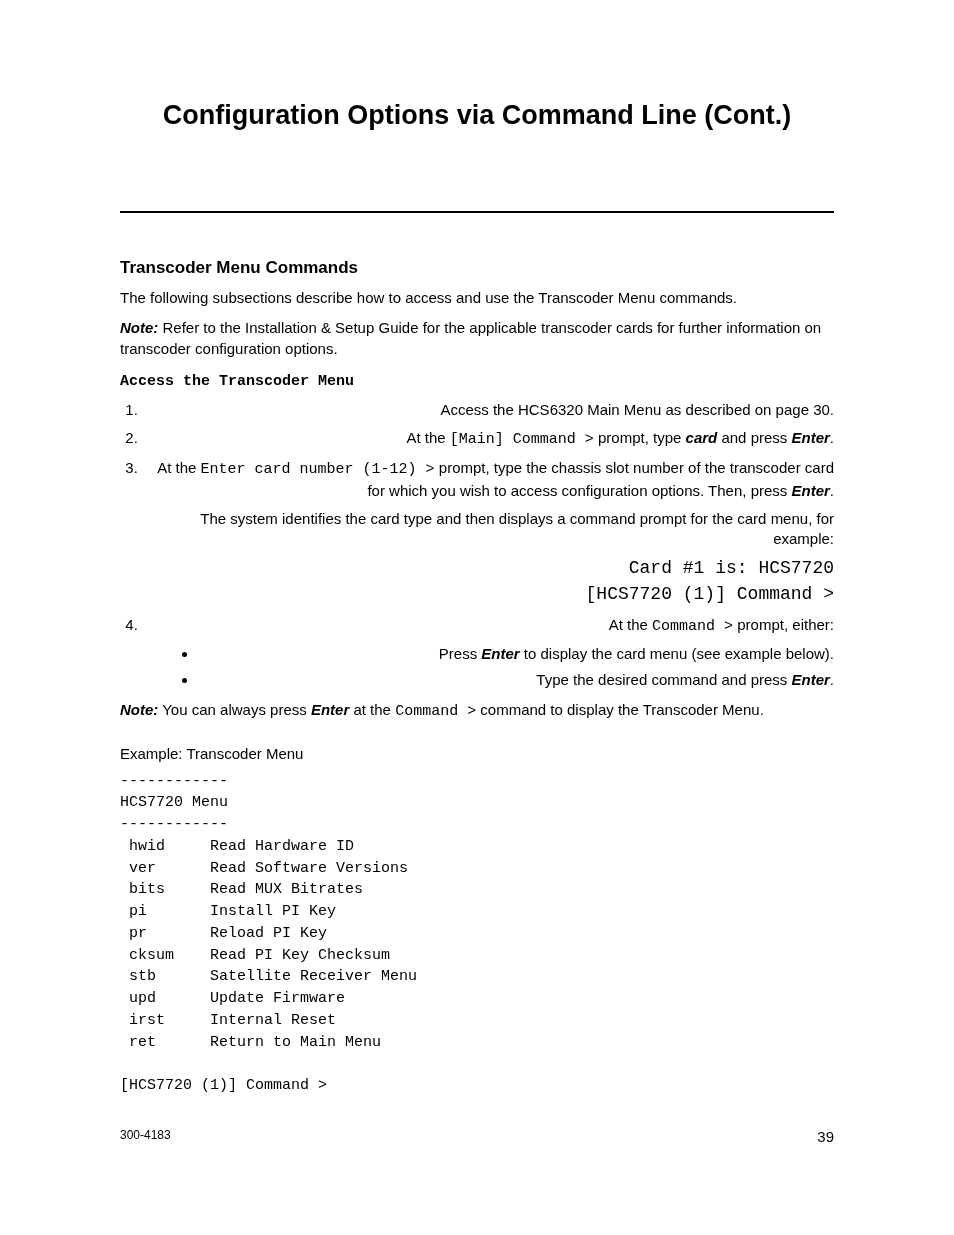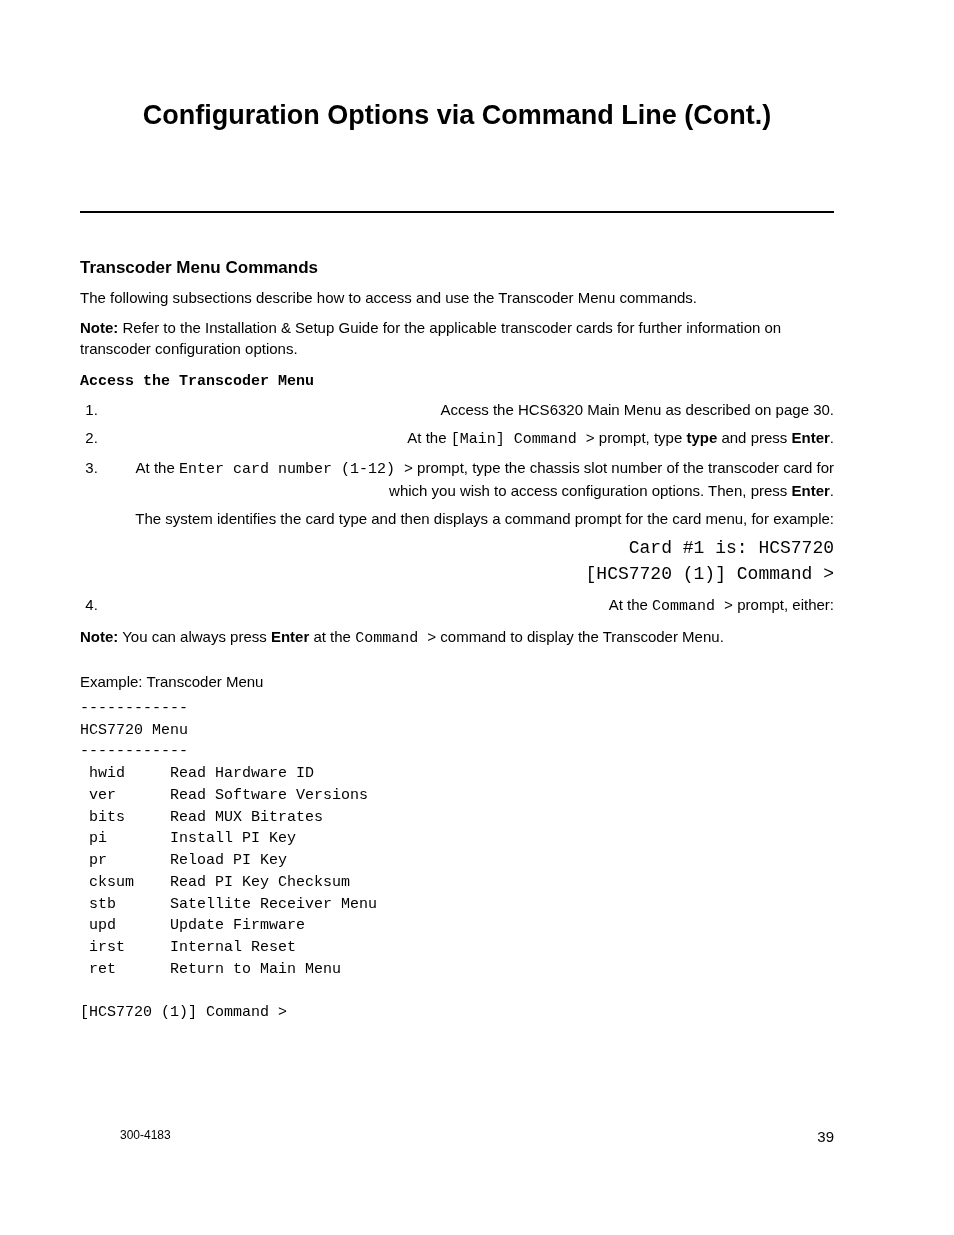--- a/index.html
+++ b/index.html
@@ -8,21 +8,21 @@
     color: #000;
     margin: 0;
     padding: 0;
     background: #fff;
   }
   .page {
     width: 954px;
     height: 1235px;
     position: relative;
     box-sizing: border-box;
-    padding: 100px 120px 60px 80px;
+    padding: 100px 120px 60px 120px;
   }
   h1.title {
     font-size: 27px;
     font-weight: bold;
     text-align: center;
     margin: 0 0 80px 0;
   }
   hr.rule {
     border: none;
     border-top: 2px solid #000;
@@ -30,21 +30,21 @@
   }
   h2.section {
     font-size: 17px;
     font-weight: bold;
     margin: 0 0 10px 0;
   }
   p {
     margin: 0 0 10px 0;
     line-height: 1.35;
   }
-  .bold { font-weight: bold; }
+  .bold { font-weight: bold; font-style: italic; }
   h3.subsection {
     font-size: 15px;
     font-weight: bold;
     margin: 14px 0 10px 0;
     font-family: Liberation Mono, monospace;
   }
   ol.steps {
     margin: 0 0 10px 0;
     padding-left: 22px;
     text-align: right;
@@ -112,30 +112,38 @@
 
   <p>
     <span class="bold">Note:</span><span> Refer to the Installation &amp; Setup Guide for the applicable transcoder cards for further information on transcoder configuration options.</span>
   </p>
 
   <h3 class="subsection">Access the Transcoder Menu</h3>
 
   <ol class="steps">
     <li>Access the HCS6320 Main Menu as described on page 30.</li>
     <li>
-      <span>At the </span><span class="mono">[Main] Command &gt;</span><span> prompt, type </span><span class="bold">type</span><span> and press </span><span class="bold">Enter</span><span>.</span>
+      <span>At the </span><span class="mono">[Main] Command &gt;</span><span> prompt, type </span><span class="bold">card</span><span> and press </span><span class="bold">Enter</span><span>.</span>
     </li>
     <li>
       <span>At the </span><span class="mono">Enter card number (1-12) &gt;</span><span> prompt, type the chassis slot number of the transcoder card for which you wish to access configuration options. Then, press </span><span class="bold">Enter</span><span>.</span>
       <span class="step-sub">The system identifies the card type and then displays a command prompt for the card menu, for example:</span>
       <div class="code-block">Card #1 is: HCS7720
 [HCS7720 (1)] Command &gt;</div>
     </li>
     <li>
       <span>At the </span><span class="mono">Command &gt;</span><span> prompt, either:</span>
+      <ul class="bullets">
+        <li>
+          <span>Press </span><span class="bold">Enter</span><span> to display the card menu (see example below).</span>
+        </li>
+        <li>
+          <span>Type the desired command and press </span><span class="bold">Enter</span><span>.</span>
+        </li>
+      </ul>
     </li>
   </ol>
 
   <p>
     <span class="bold">Note:</span><span> You can always press </span><span class="bold">Enter</span><span> at the </span><span class="mono">Command &gt;</span><span> command to display the Transcoder Menu.</span>
   </p>
 
   <p class="example-label">Example: Transcoder Menu</p>
 
   <div class="menu-block">------------

